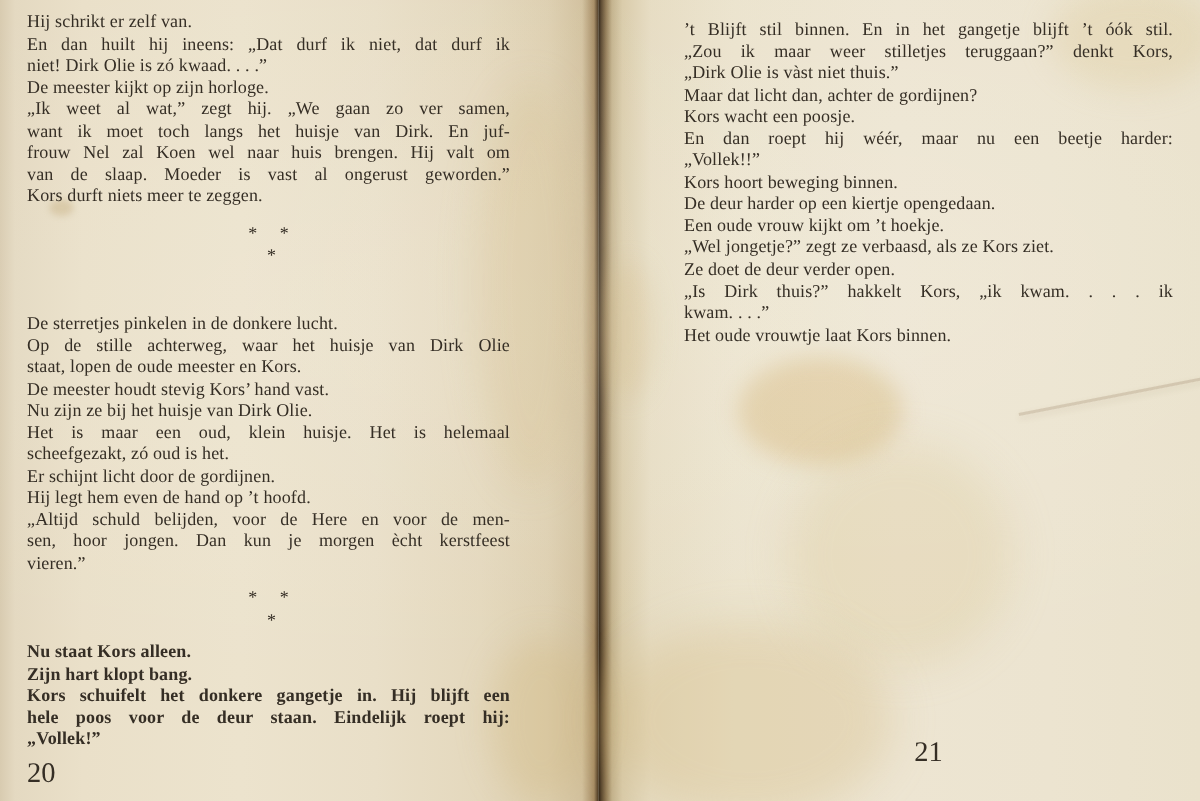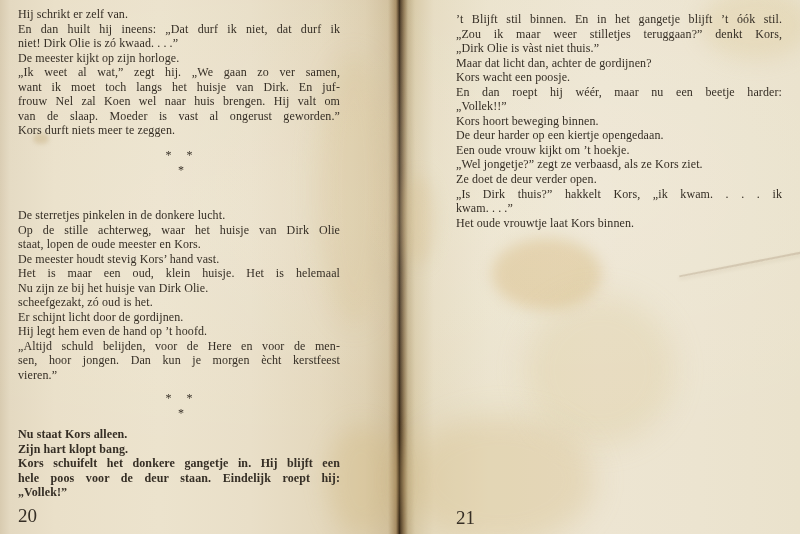--- a/index.html
+++ b/index.html
@@ -77,21 +77,21 @@
   .col-right .b0 { top: 12px; }
   .sep { text-align: center; font-size: 12px; color: #352e25; }
   .sep-row { height: 15px; line-height: 15px; }
   .sep-row span + span { margin-left: 15px; }
   .sep-row2 span { margin-left: 4px; }
   .page-number {
     position: absolute; font-size: 19px; color: #352e25;
     width: 100%;
   }
   .col-left  .page-number { left: 0; top: 505px; text-align: left; }
-  .col-right .page-number { left: 0; top: 507px; text-align: left; }
+  .col-right .page-number { left: 0; top: 491px; text-align: center; }
 </style>
 </head>
 <body>
 
 <div class="spread">
   <div class="page-left"></div>
   <div class="page-right"></div>
 
   <div class="stain st1"></div>
   <div class="stain st2"></div>
@@ -119,22 +119,22 @@
       </div>
       <div class="block b1 sep">
         <div class="sep-row"><span>*</span><span>*</span></div>
         <div class="sep-row sep-row2"><span>*</span></div>
       </div>
       <div class="block b2">
         <div class="line">De sterretjes pinkelen in de donkere lucht.</div>
         <div class="line just">Op de stille achterweg, waar het huisje van Dirk Olie</div>
         <div class="line">staat, lopen de oude meester en Kors.</div>
         <div class="line">De meester houdt stevig Kors’ hand vast.</div>
+        <div class="line">Nu zijn ze bij het huisje van Dirk Olie.</div>
         <div class="line just">Het is maar een oud, klein huisje. Het is helemaal</div>
-        <div class="line">Nu zijn ze bij het huisje van Dirk Olie.</div>
         <div class="line">scheefgezakt, zó oud is het.</div>
         <div class="line">Er schijnt licht door de gordijnen.</div>
         <div class="line">Hij legt hem even de hand op ’t hoofd.</div>
         <div class="line just">„Altijd schuld belijden, voor de Here en voor de men-</div>
         <div class="line just">sen, hoor jongen. Dan kun je morgen ècht kerstfeest</div>
         <div class="line">vieren.”</div>
       </div>
       <div class="block b3 sep">
         <div class="sep-row"><span>*</span><span>*</span></div>
         <div class="sep-row sep-row2"><span>*</span></div>

